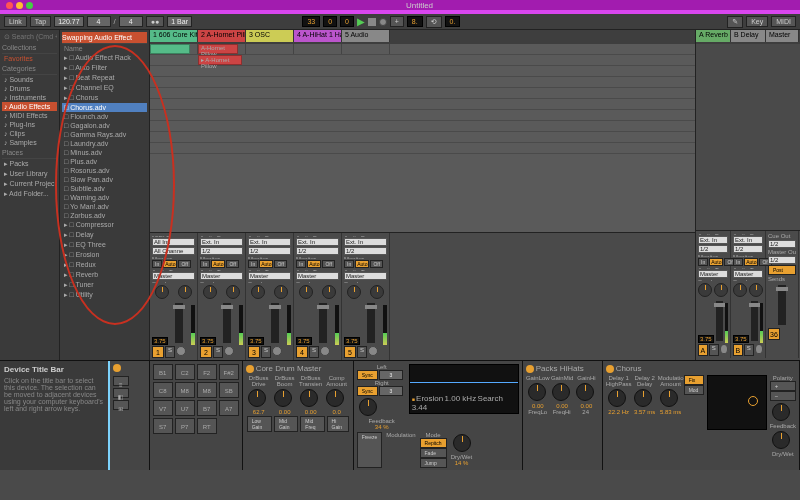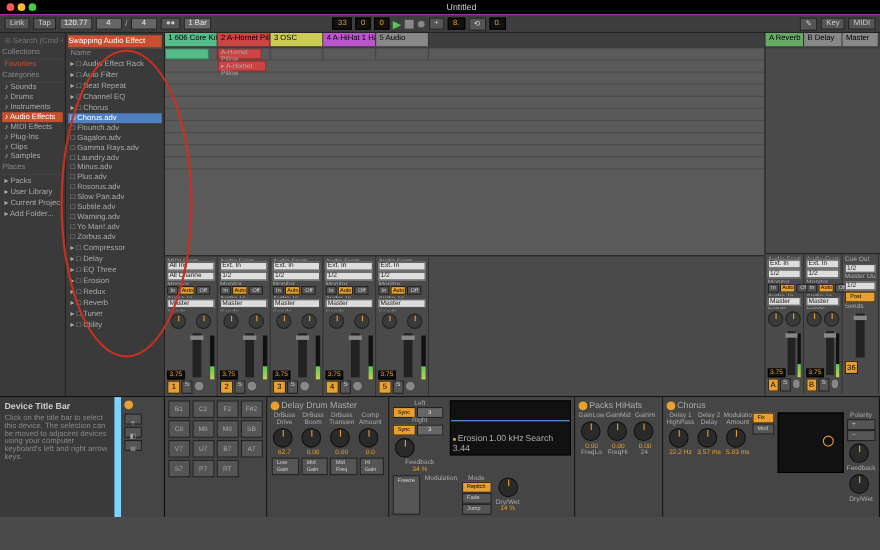--- a/index.html
+++ b/index.html
@@ -1,17 +1,17 @@
 <!DOCTYPE html>
 <html><head>
 <meta charset="utf-8">
 <style>
 *{margin:0;padding:0;box-sizing:border-box;font-family:Arial,sans-serif;font-size:8px;color:#aaa}
 body{background:#4a4a4a;width:800px;height:500px;overflow:hidden;position:relative}
-.topbar{height:14px;background:#000000;display:flex;align-items:center;border-bottom:1px solid #d946ef}
+.topbar{height:14px;background:#a21caf;display:flex;align-items:center;border-bottom:4px solid #d946ef}
 .winbtns{display:flex;gap:3px;padding:0 6px}
 .winbtn{width:7px;height:7px;border-radius:50%}
 .title{flex:1;text-align:center;color:#ccc}
 .tbar{height:16px;background:#3e3e3e;display:flex;align-items:center;padding:0 4px;gap:3px;border-bottom:1px solid #222}
 .btn{background:#555;border:1px solid #222;padding:1px 4px;color:#ccc;font-size:7px;cursor:pointer}
 .field{background:#666;border:1px solid #222;padding:1px 3px;color:#eee;font-size:7px;min-width:24px;text-align:center}
 .disp{background:#111;color:#e8a030;padding:1px 4px;font-size:7px;border:1px solid #000}
 .play{color:#5c5;font-size:10px;cursor:pointer}
 .stop{width:8px;height:8px;background:#888;cursor:pointer}
 .rec{width:8px;height:8px;border-radius:50%;background:#888;border:1px solid #444;cursor:pointer}
@@ -33,21 +33,21 @@
 .mixer{height:128px;background:#4a4a4a;display:flex;border-top:1px solid #222}
 .mxcol{width:48px;border-right:1px solid #333;padding:2px;display:flex;flex-direction:column;gap:1px}
 .mxtiny{font-size:6px;color:#aaa;white-space:nowrap;overflow:hidden}
 .mxsel{background:#ddd;color:#222;font-size:6px;padding:0 1px;border:1px solid #555}
 .knob{width:14px;height:14px;border-radius:50%;background:#3a3a3a;border:1px solid #222;margin:1px auto;position:relative}
 .knob::after{content:'';position:absolute;width:1px;height:5px;background:#e8a030;top:1px;left:50%}
 .numbtn{width:12px;height:12px;background:#e8a030;color:#000;font-size:7px;text-align:center;line-height:12px;border:1px solid #222}
 .fader{width:8px;height:40px;background:#222;margin:2px auto;position:relative}
 .fader::after{content:'';position:absolute;width:12px;height:4px;background:#888;left:-2px;top:2px}
 .devices{height:110px;background:#3a3a3a;border-top:1px solid #111;display:flex}
-.devtitle{width:140px;padding:4px;border-right:6px solid #7dd3fc}
+.devtitle{width:140px;padding:4px;border-right:2px solid #7dd3fc}
 .device{border-right:1px solid #111;padding:3px;background:#454545}
 .devhdr{font-size:7px;color:#ccc;padding-bottom:2px;display:flex;align-items:center;gap:2px}
 .devcirc{width:8px;height:8px;border-radius:50%;background:#e8a030}
 .pads{display:grid;grid-template-columns:repeat(4,1fr);gap:2px}
 .pad{width:20px;height:16px;background:#555;border:1px solid #222;font-size:6px;text-align:center;line-height:16px}
 .dknob{width:18px;height:18px;border-radius:50%;background:#2a2a2a;border:1px solid #111;position:relative;margin:2px}
 .dknob::after{content:'';position:absolute;width:1px;height:6px;background:#e8a030;top:1px;left:50%}
 .dknobrow{display:flex}
 .dlbl{font-size:6px;text-align:center;color:#aaa}
 .eqdisp{width:110px;height:50px;background:#111;border:1px solid #000;position:relative}
@@ -436,21 +436,21 @@
         <div class="pad">B7</div>
         <div class="pad">A7</div>
         <div class="pad">S7</div>
         <div class="pad">P7</div>
         <div class="pad">RT</div>
       </div>
   </div>
   <div class="device" style="width:120px">
     <div class="devhdr">
         <div class="devcirc"></div>
-        <span>Delay Drum Master</span>
+        <span>Core Drum Master</span>
       </div>
     <div class="dknobrow" id="coreknobs">
         <div style="width:26px">
           <div class="dlbl">DrBuss Drive</div>
           <div class="dknob"></div>
           <div class="dlbl" style="color:#e8a030">62.7</div>
         </div>
         <div style="width:26px">
           <div class="dlbl">DrBuss Boom</div>
           <div class="dknob"></div>

